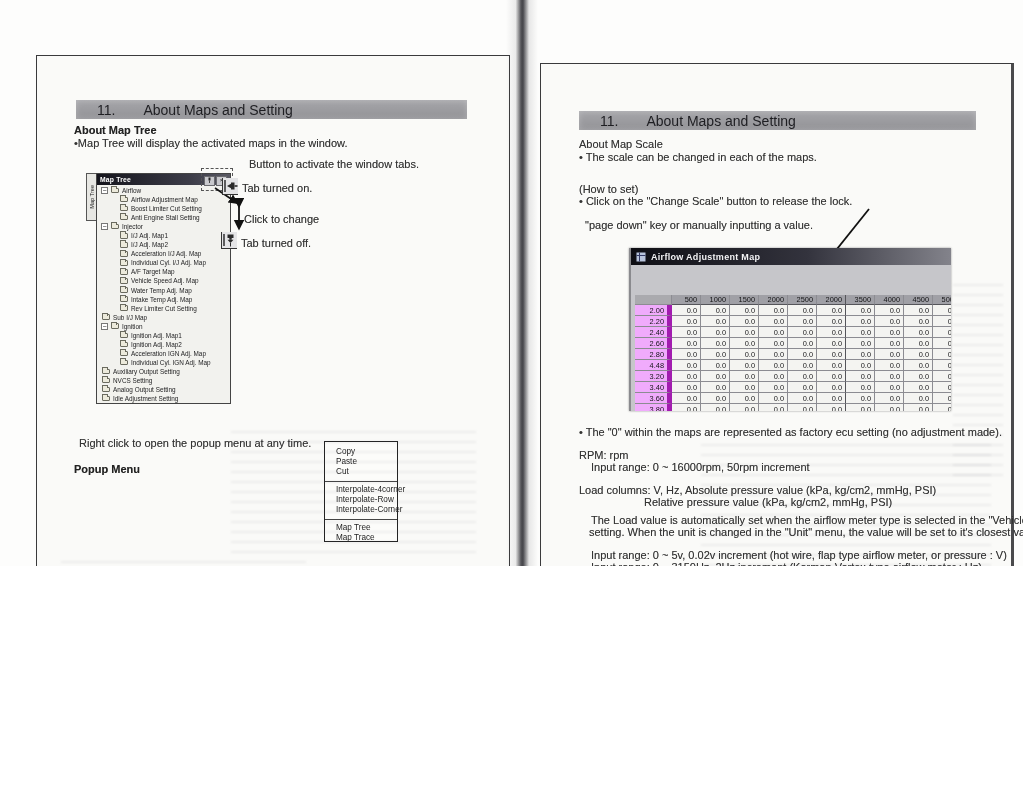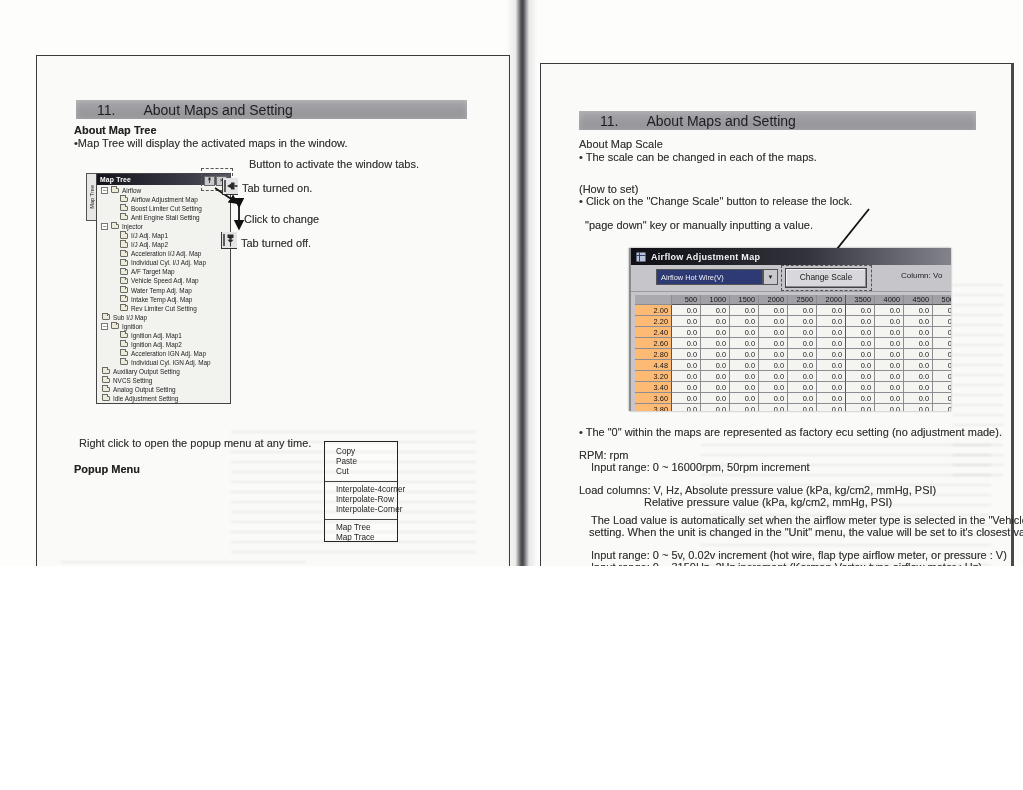--- a/index.html
+++ b/index.html
@@ -83,21 +83,21 @@
       font-size:8.4px;text-align:center;line-height:17px;color:#1a1a1c;}
   #af-col-label{position:absolute;left:270px;top:6px;font-size:8px;color:#1c1c1e;white-space:nowrap;}
   #airflow-table{position:absolute;left:4px;top:47px;}
   .trow{display:flex;height:11px;}
   .trow:first-child{height:10px;justify-content:flex-end;}
   .tcell{box-sizing:border-box;border-right:1px solid #8c8c92;border-bottom:1px solid #8c8c92;
       font-size:7.4px;display:flex;align-items:center;justify-content:flex-end;padding-right:3px;
       white-space:nowrap;overflow:hidden;}
   .hcell{width:29px;background:#a0a0a6;color:#141416;border-bottom:1px solid #55555a;}
   .corner{width:37px;background:#aaaaae;}
-  .rcell{width:37px;background:#fdba74;color:#141416;border-right:1px solid #a21caf;}
+  .rcell{width:37px;background:#f0abfc;color:#141416;border-right:5px solid #a21caf;}
   .vcell{width:29px;background:#f4f4f1;color:#1a1a1c;}
   .trow > :nth-child(7){border-right:1.6px solid #55555a;}
 </style>
 </head>
 <body>
 
 <div class="scan">
 
   <div class="page" id="page-left">
     <div class="header-bar" style="left:39px;top:44px;width:391px;">
@@ -312,27 +312,20 @@
 
     <div id="af-win">
       <div id="af-titlebar">
         <svg id="af-icon" viewBox="0 0 10 10">
           <rect x="0.5" y="0.5" width="9" height="9" fill="#b8c4dc"></rect>
           <line x1="0.5" y1="3.5" x2="9.5" y2="3.5" stroke="#333a66" stroke-width="1"></line>
           <line x1="3.5" y1="0.5" x2="3.5" y2="9.5" stroke="#333a66" stroke-width="1"></line>
         </svg>
         <span class="wtitle">Airflow Adjustment Map</span>
       </div>
-      <div id="af-toolbar">
-        <div id="af-combo">Airflow Hot Wire(V)</div>
-        <div id="af-combo-arrow">▼</div>
-        <div id="af-dashed"></div>
-        <div id="af-btn">Change Scale</div>
-        <div id="af-col-label">Column: Vo</div>
-      </div>
       <div id="airflow-table">
           <div class="trow">
             <div class="tcell corner"></div>
             <div class="tcell hcell">500</div>
             <div class="tcell hcell">1000</div>
             <div class="tcell hcell">1500</div>
             <div class="tcell hcell">2000</div>
             <div class="tcell hcell">2500</div>
             <div class="tcell hcell">2000</div>
             <div class="tcell hcell">3500</div>

